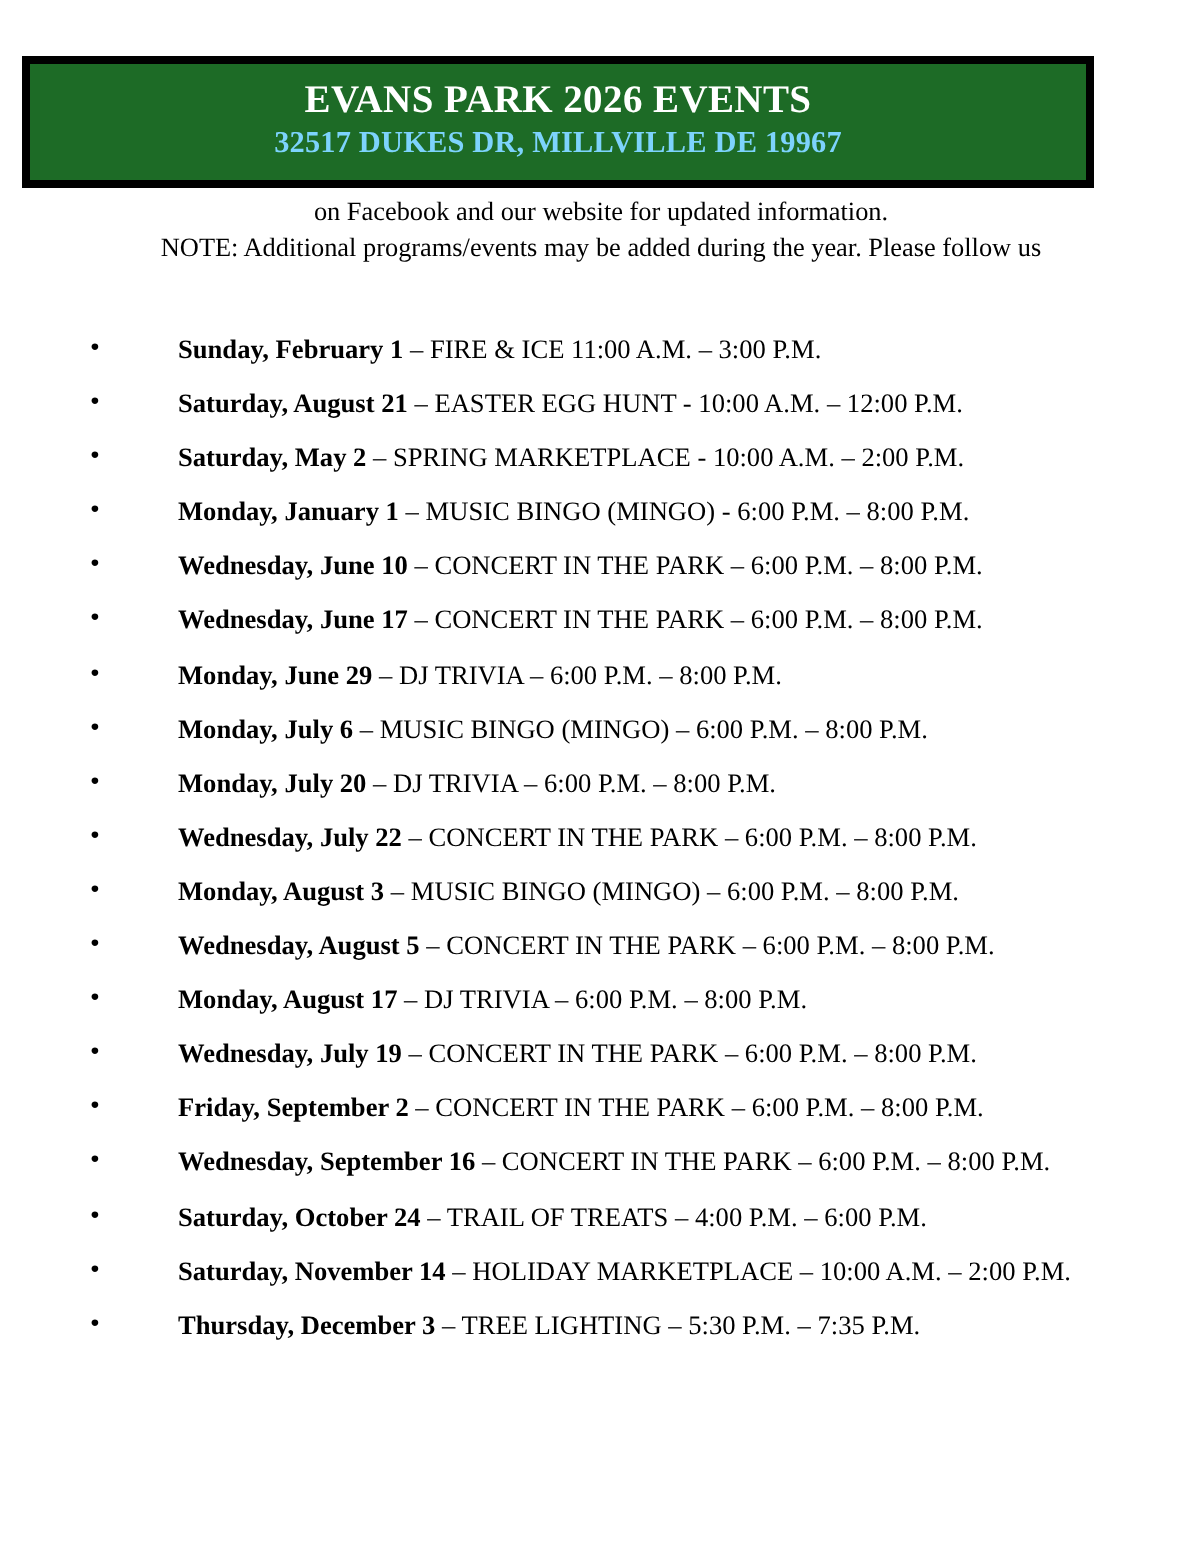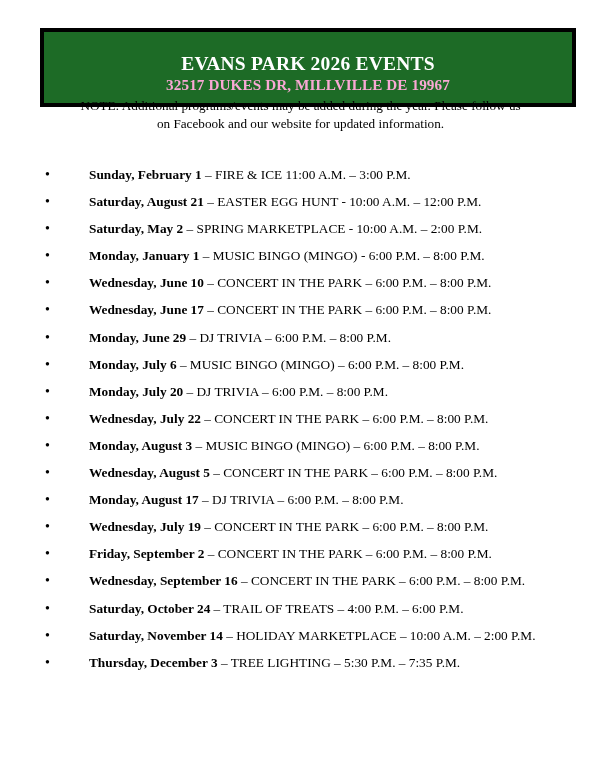--- a/index.html
+++ b/index.html
@@ -19,39 +19,39 @@
   .page {
     width: 601px;
     height: 772px;
     position: relative;
     box-sizing: border-box;
   }
 
   
   .banner {
     position: absolute;
-    left: 40px;
+    left: 11px;
     top: 28px;
     width: 536px;
     box-sizing: border-box;
     background: #1d6b26;
     border: 4px solid #000000;
     text-align: center;
-    padding: 20px 4px 9px 4px;
+    padding: 7px 4px 9px 4px;
   }
   .banner-title {
     color: #ffffff;
     font-weight: bold;
     font-size: 19.5px;
     line-height: 1.18;
     letter-spacing: 0.2px;
     white-space: nowrap;
   }
   .banner-subtitle {
-    color: #f9a8d4;
+    color: #7dd3fc;
     font-weight: bold;
     font-size: 15.2px;
     line-height: 1.2;
     letter-spacing: 0.1px;
     margin-top: 1px;
     white-space: nowrap;
   }
 
   
   .note {
@@ -119,22 +119,22 @@
 <body>
 
 <div class="page">
 
   <div class="banner">
     <div class="banner-title">EVANS PARK 2026 EVENTS</div>
     <div class="banner-subtitle">32517 DUKES DR, MILLVILLE DE 19967</div>
   </div>
 
   <div class="note">
+    <div class="note-line">on Facebook and our website for updated information.</div>
     <div class="note-line">NOTE:  Additional programs/events may be added during the year.  Please follow us</div>
-    <div class="note-line">on Facebook and our website for updated information.</div>
   </div>
 
   <ul class="events" id="events-list">
       <li class="event-item"><span class="bullet">•</span><span class="event-date">Sunday, February 1</span><span class="event-rest"> – FIRE &amp; ICE 11:00 A.M. – 3:00 P.M.</span></li>
       <li class="event-item"><span class="bullet">•</span><span class="event-date">Saturday, August 21</span><span class="event-rest"> – EASTER EGG HUNT - 10:00 A.M. – 12:00 P.M.</span></li>
       <li class="event-item"><span class="bullet">•</span><span class="event-date">Saturday, May 2</span><span class="event-rest"> – SPRING MARKETPLACE - 10:00 A.M. – 2:00 P.M.</span></li>
       <li class="event-item"><span class="bullet">•</span><span class="event-date">Monday, January 1</span><span class="event-rest"> – MUSIC BINGO (MINGO) - 6:00 P.M. – 8:00 P.M.</span></li>
       <li class="event-item"><span class="bullet">•</span><span class="event-date">Wednesday, June 10</span><span class="event-rest"> – CONCERT IN THE PARK – 6:00 P.M. – 8:00 P.M.</span></li>
       <li class="event-item"><span class="bullet">•</span><span class="event-date">Wednesday, June 17</span><span class="event-rest"> – CONCERT IN THE PARK – 6:00 P.M. – 8:00 P.M.</span></li>
       <li class="event-item"><span class="bullet">•</span><span class="event-date">Monday, June 29</span><span class="event-rest"> – DJ TRIVIA – 6:00 P.M. – 8:00 P.M.</span></li>

